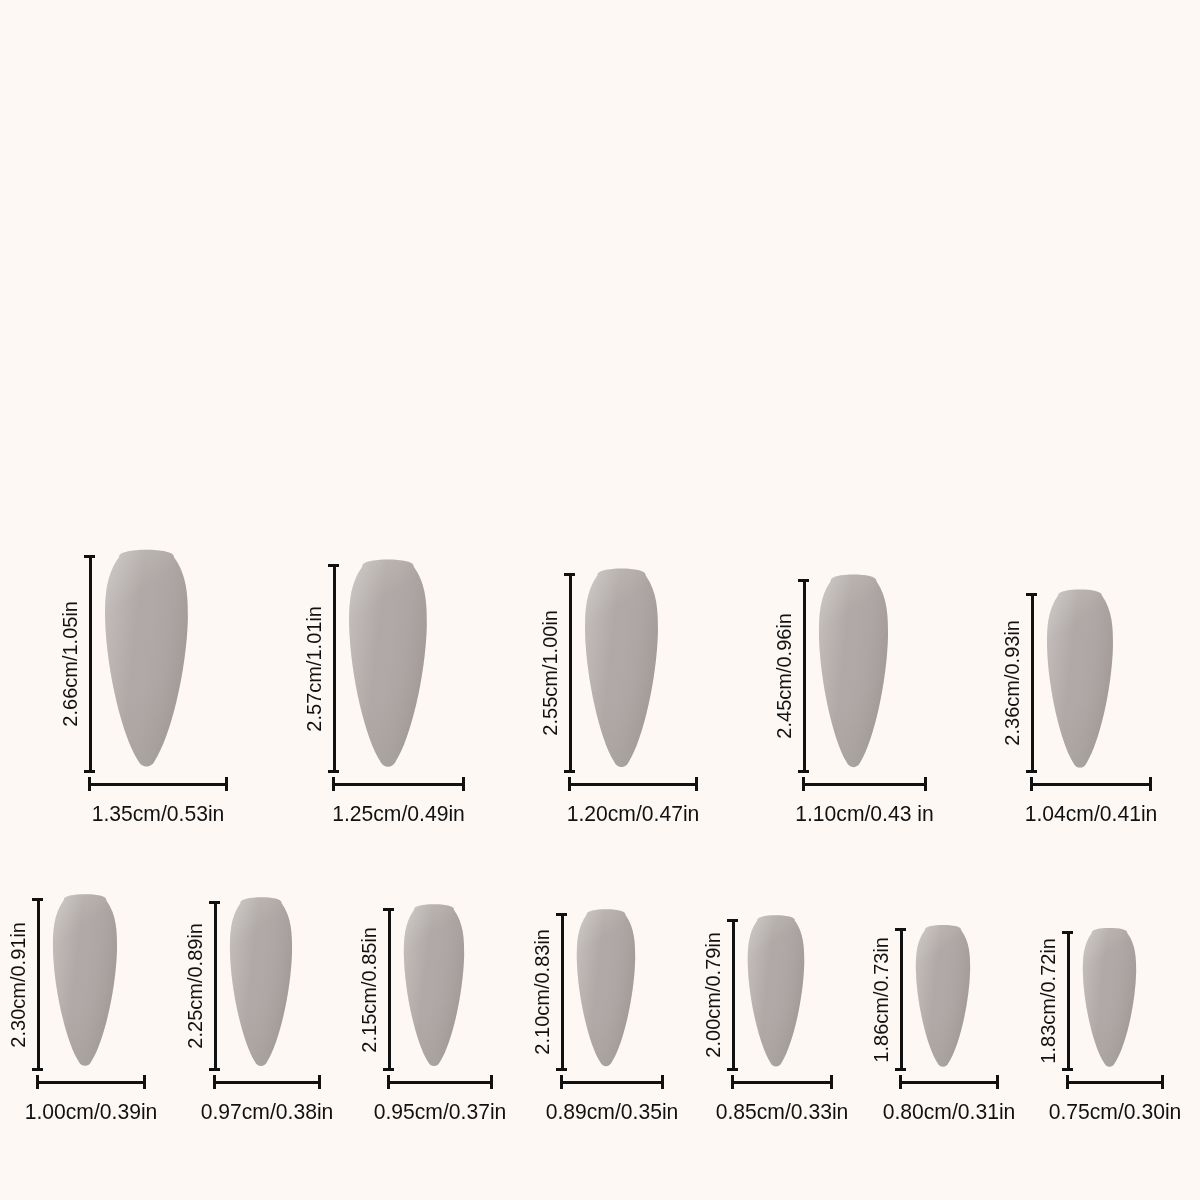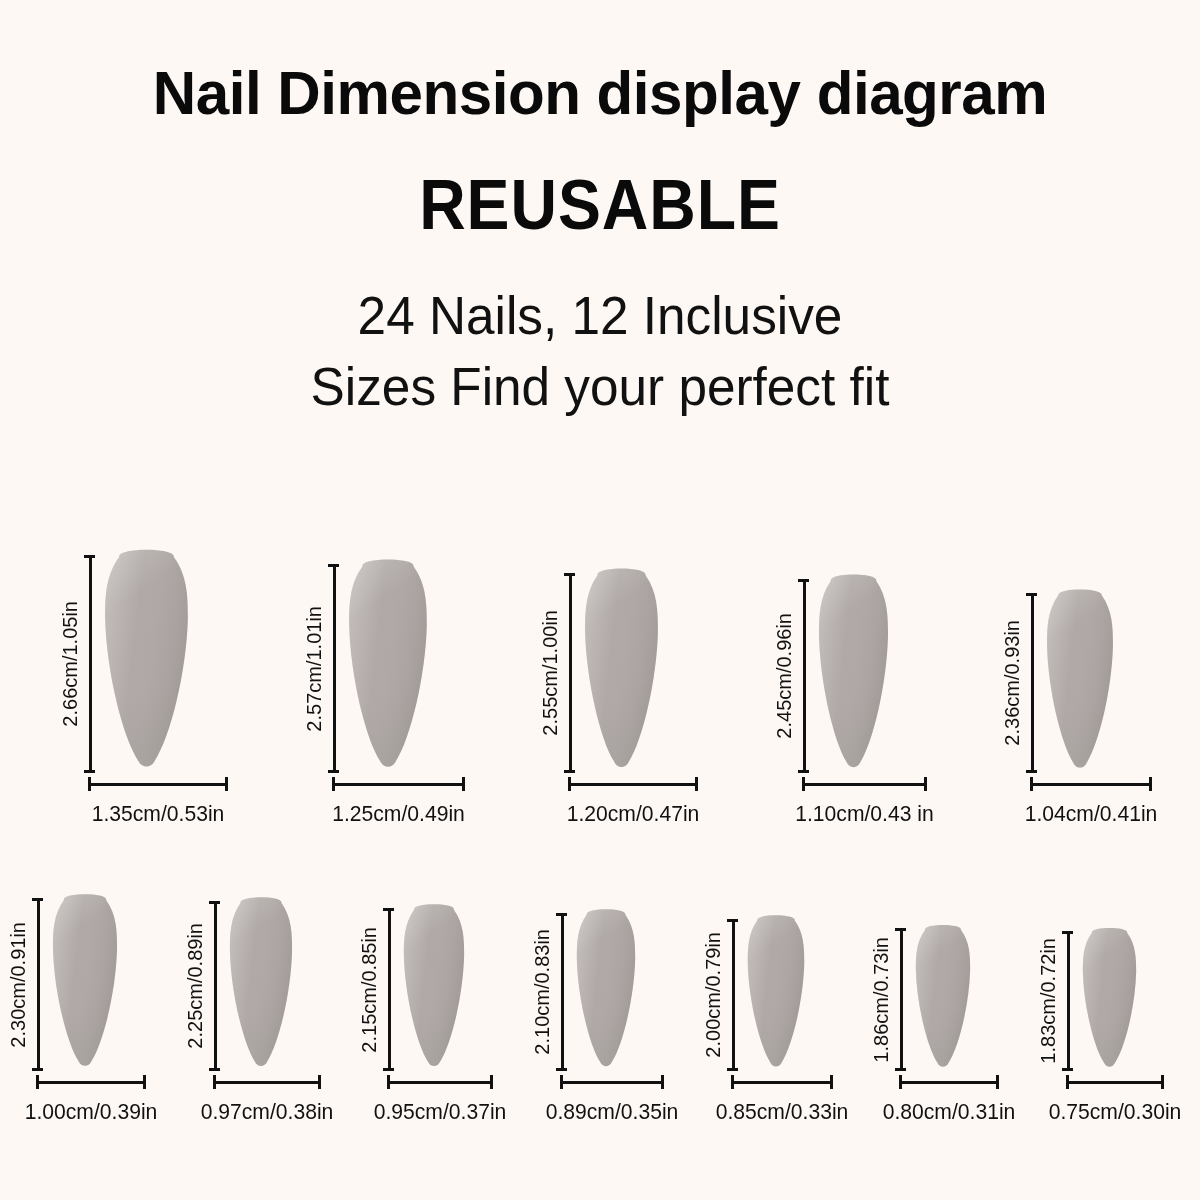--- a/index.html
+++ b/index.html
@@ -186,28 +186,20 @@
     text-align: center;
     margin-top: 12px;
     transform: scaleX(0.96);
   }
 </style>
 </head>
 <body>
 
 <div class="page">
 
-  <div class="header">
-    <h1 class="title">Nail Dimension display diagram</h1>
-    <div class="subtitle">REUSABLE</div>
-    <div class="tagline">
-      <span class="line">24 Nails, 12 Inclusive</span>
-      <span class="line">Sizes Find your perfect fit</span>
-    </div>
-  </div>
 
   <div class="row" id="row-1" style="left: 60px; width: 1120px; top: 548px; justify-content: space-between;">
       <div class="nail-item">
         <div class="nail-upper">
           <div class="vdim" style="height: 218px;">
             <div class="vdim-label">2.66cm/1.05in</div>
             <div class="vdim-line" style="height: 218px;">
               <span class="vdim-cap top"></span>
               <span class="vdim-cap bottom"></span>
             </div>

